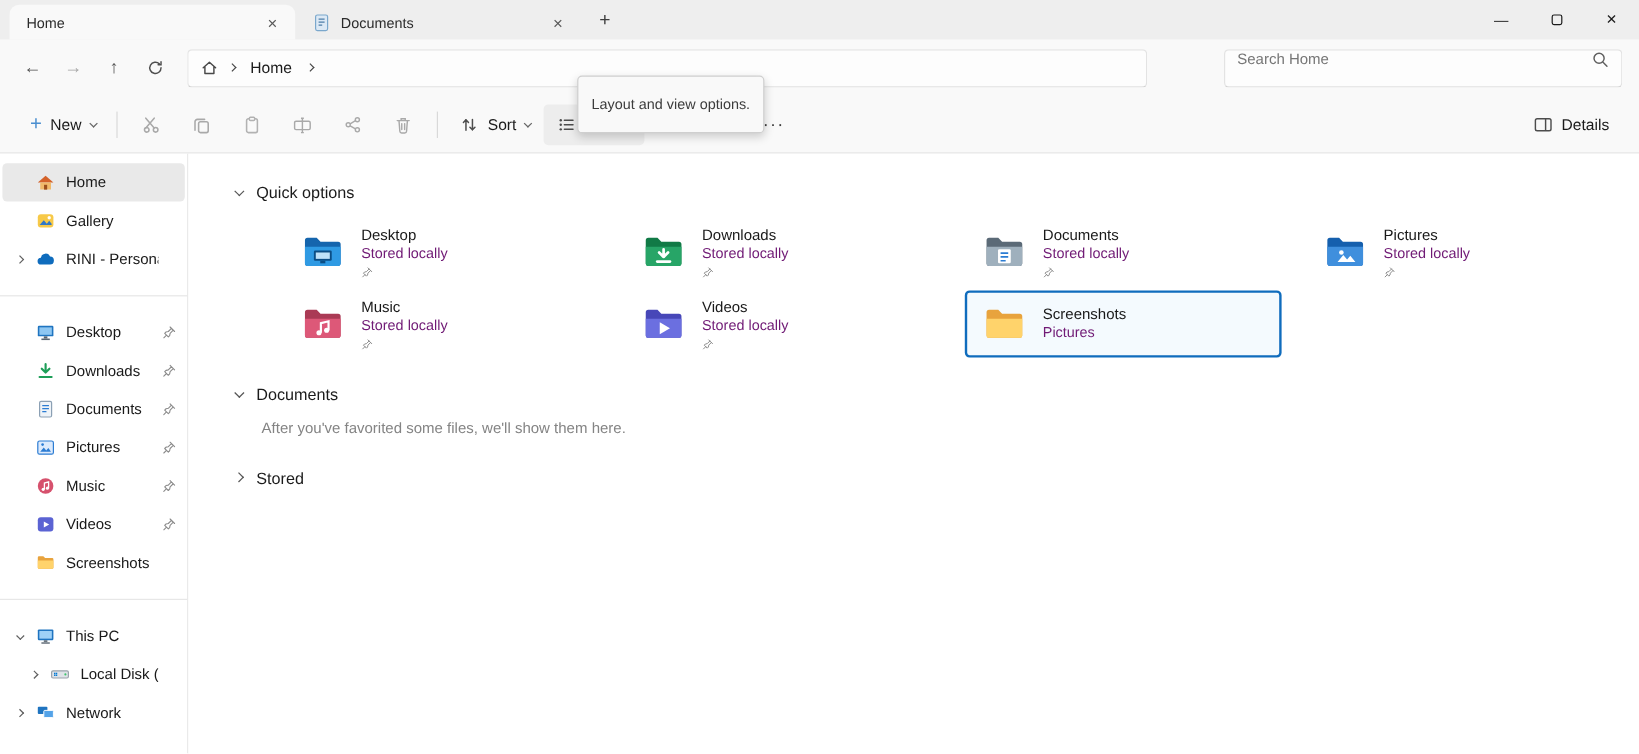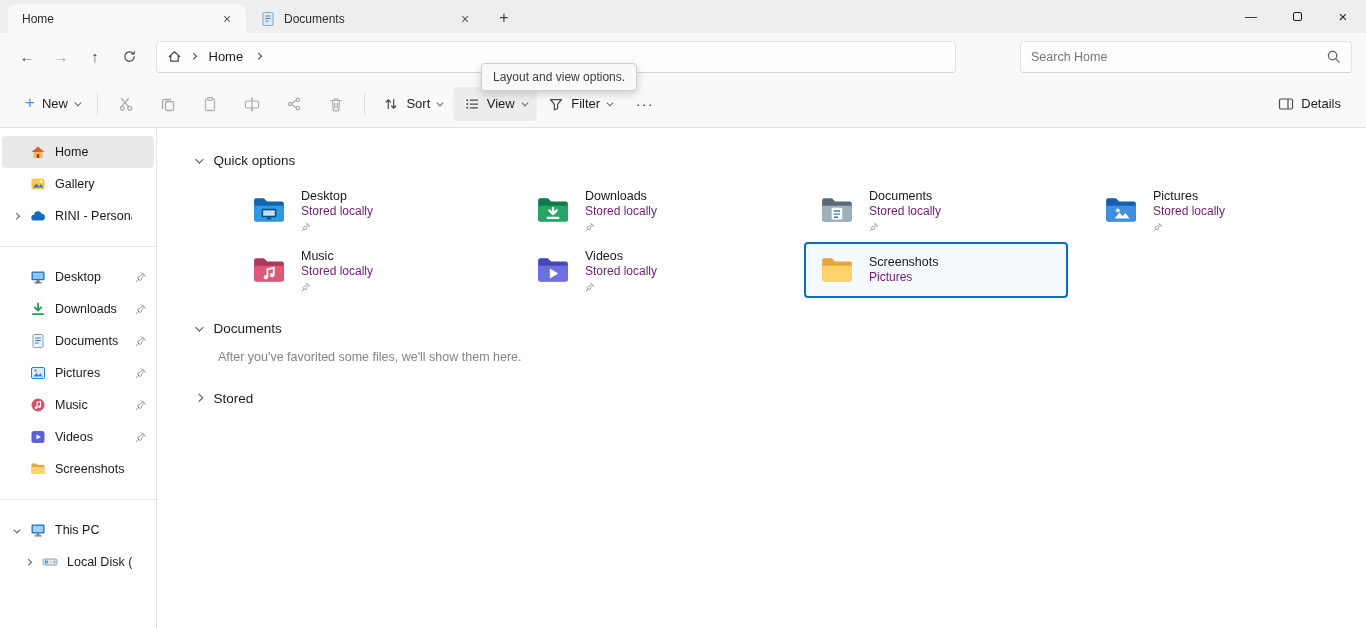--- a/index.html
+++ b/index.html
@@ -25,37 +25,37 @@
   .wc .minbar { font-size:12px; }
   .wc .maxbox { width:9px; height:9px; border:1px solid #1a1a1a; border-radius:2px; }
   .wc.close { font-size:15px; }
 
   
   .navbar { height:47px; background:#f9f9f9; display:flex; align-items:center; padding-left:10px; }
   .navbtn { width:34px; height:32px; display:flex; align-items:center; justify-content:center; font-size:15px; color:#4f4f4f; border-radius:4px; }
   .navbtn.disabled { color:#a6a6a6; }
   .addressbar { margin-left:10px; width:800px; height:32px; background:#fdfdfd; border:1px solid #e3e3e3; border-bottom-color:#d2d2d2; border-radius:4px; display:flex; align-items:center; padding:0 10px; gap:9px; color:#444; }
   .addressbar .crumb { font-size:13px; color:#1b1b1b; padding:2px 4px; }
-  .searchbox { margin-left:auto; margin-right:14px; width:332px; height:32px; background:#fdfdfd; border:1px solid #e3e3e3; border-bottom-color:#d2d2d2; border-radius:4px; display:flex; align-items:center; padding:0 10px; }
+  .searchbox { margin-left:auto; margin-right:14px; width:332px; height:32px; background:#fdfdfd; border:1px solid #e3e3e3; border-bottom-color:#d2d2d2; border-radius:4px; display:flex; align-items:flex-start; padding:0 10px; }
   .searchbox input { flex:1; border:none; outline:none; background:transparent; font-family:"Liberation Sans",sans-serif; font-size:12.5px; color:#1b1b1b; }
   .searchbox input::placeholder { color:#767676; }
 
   
   .toolbar { height:48px; background:#f9f9f9; border-bottom:1px solid #e1e1e1; display:flex; align-items:center; padding:0 14px; }
   .tbtn { display:flex; align-items:center; gap:7px; height:34px; padding:0 11px; border-radius:4px; font-size:13px; color:#1b1b1b; }
   .tbtn.iconic { padding:0 13px; }
   .tbtn.hovered { background:#ededed; }
   .tsep { width:1px; height:22px; background:#d9d9d9; margin:0 7px; }
   .plus { color:#4b8fd0; font-size:17px; line-height:1; margin-top:-2px; }
   .dim svg { opacity:.75; }
   .more-dots { font-size:15px; letter-spacing:1px; color:#3d3d3d; }
   .details-btn { margin-left:auto;justify-content:center; }
 
   
-  .tooltip { position:absolute; left:481px; top:63px; background:#f9f9f9; border:1px solid #cfcfcf; border-radius:4px; padding:6px 11px; font-size:12px; color:#3c3c3c; box-shadow:0 3px 8px rgba(0,0,0,.18); z-index:40; white-space:nowrap; }
+  .tooltip { position:absolute; left:481px; top:63px; background:#f9f9f9; border:1px solid #cfcfcf; border-radius:4px; padding:16px 11px; font-size:12px; color:#3c3c3c; box-shadow:0 3px 8px rgba(0,0,0,.18); z-index:40; white-space:nowrap; }
 
   
   .appbody { display:flex; height:500px; }
 
   
   .sidebar { width:157px; flex:0 0 157px; border-right:1px solid #e5e5e5; padding-top:8px; background:#fff; }
   .srow { height:32px; margin:0 2px; border-radius:4px; display:flex; align-items:center; padding-left:12px; font-size:12.5px; color:#191919; }
   .srow.sel { background:#e9e9e9; }
   .srow .chevslot { width:14px; display:flex; align-items:center; color:#5f5f5f; flex:0 0 14px; }
   .srow .sicon { width:16px; height:16px; margin-left:2px; flex:0 0 16px; }
@@ -412,20 +412,33 @@
             <rect x="4.5" y="6.6" width="1.2" height="1.2" fill="#0078d4"></rect>
             <rect x="3" y="8.1" width="1.2" height="1.2" fill="#0078d4"></rect>
             <rect x="4.5" y="8.1" width="1.2" height="1.2" fill="#0078d4"></rect>
             <circle cx="12.5" cy="8" r="0.9" fill="#3ec46d"></circle>
           </svg>
       </span>
       <span class="slabel">Local Disk (C:)</span>
       <span class="pinslot"></span>
     </div>
 
+    <div class="srow">
+      <span class="chevslot">
+          <span class="cv r s"></span>
+        </span>
+      <span class="sicon">
+        <svg viewBox="0 0 16 16">
+            <rect x="1.5" y="3" width="8" height="6" rx="0.8" fill="#1f74c0"></rect>
+            <rect x="6.5" y="6" width="8" height="6" rx="0.8" fill="#54a3e8" stroke="#fff" stroke-width="0.8"></rect>
+          </svg>
+      </span>
+      <span class="slabel">Network</span>
+      <span class="pinslot"></span>
+    </div>
 
   </div>
 
   <div class="main">
 
     <div class="secheader">
       <span class="cv d"></span>
       <span>Quick options</span>
     </div>
 

